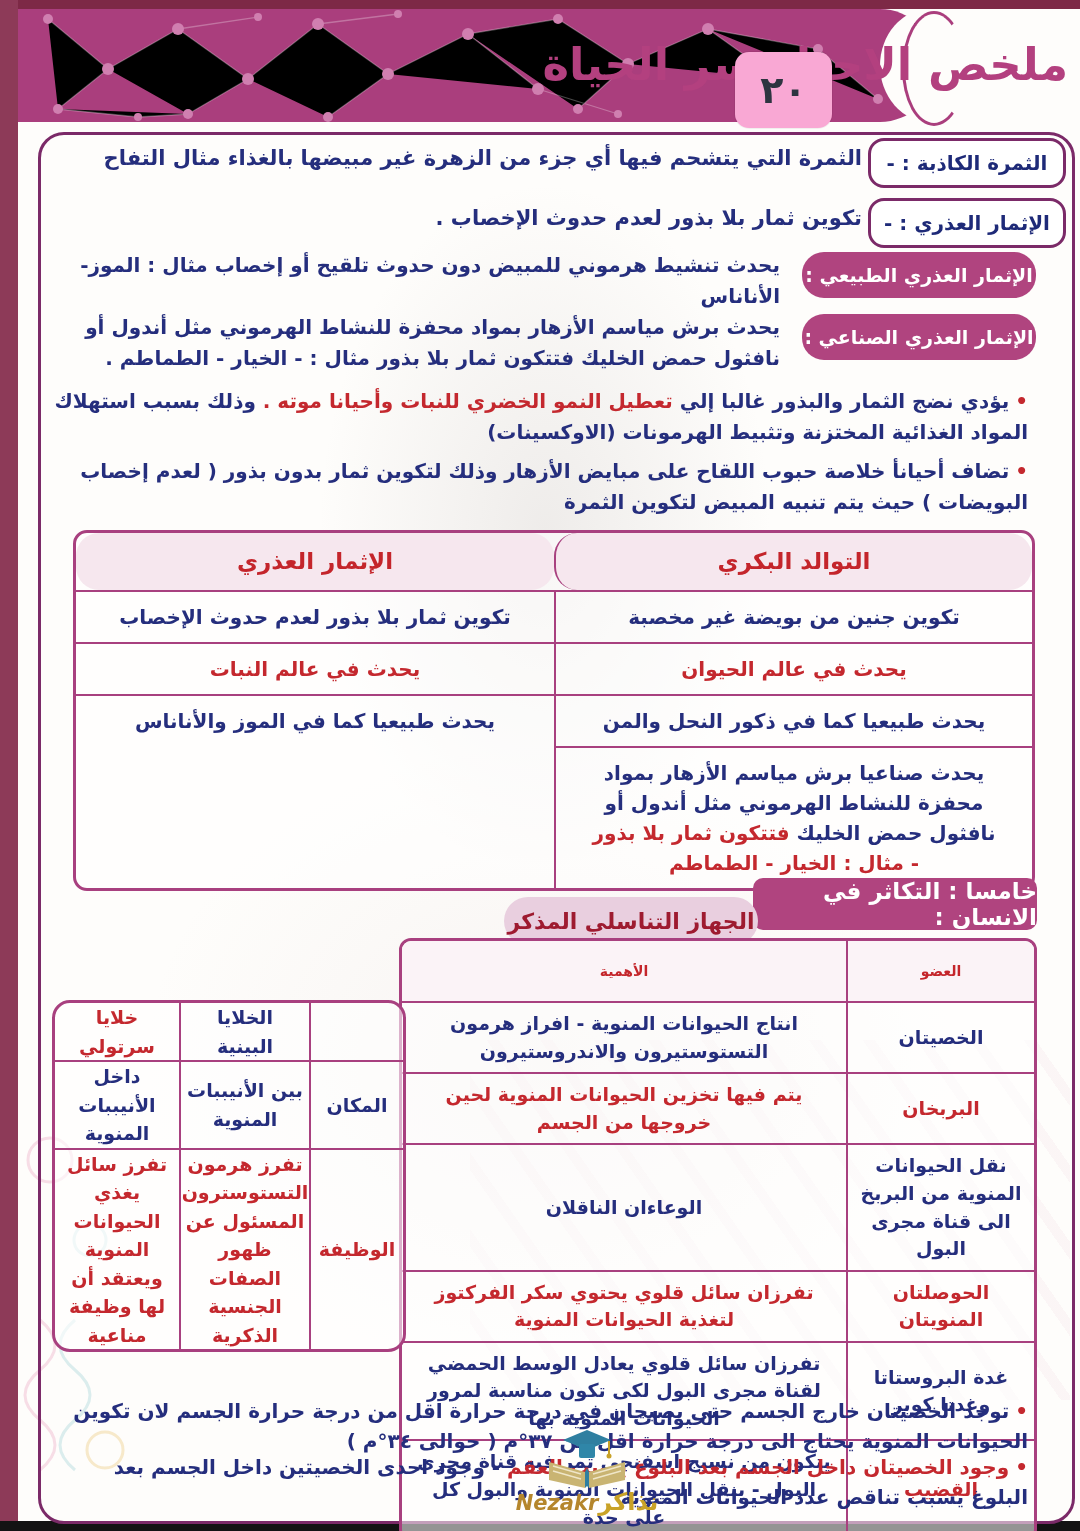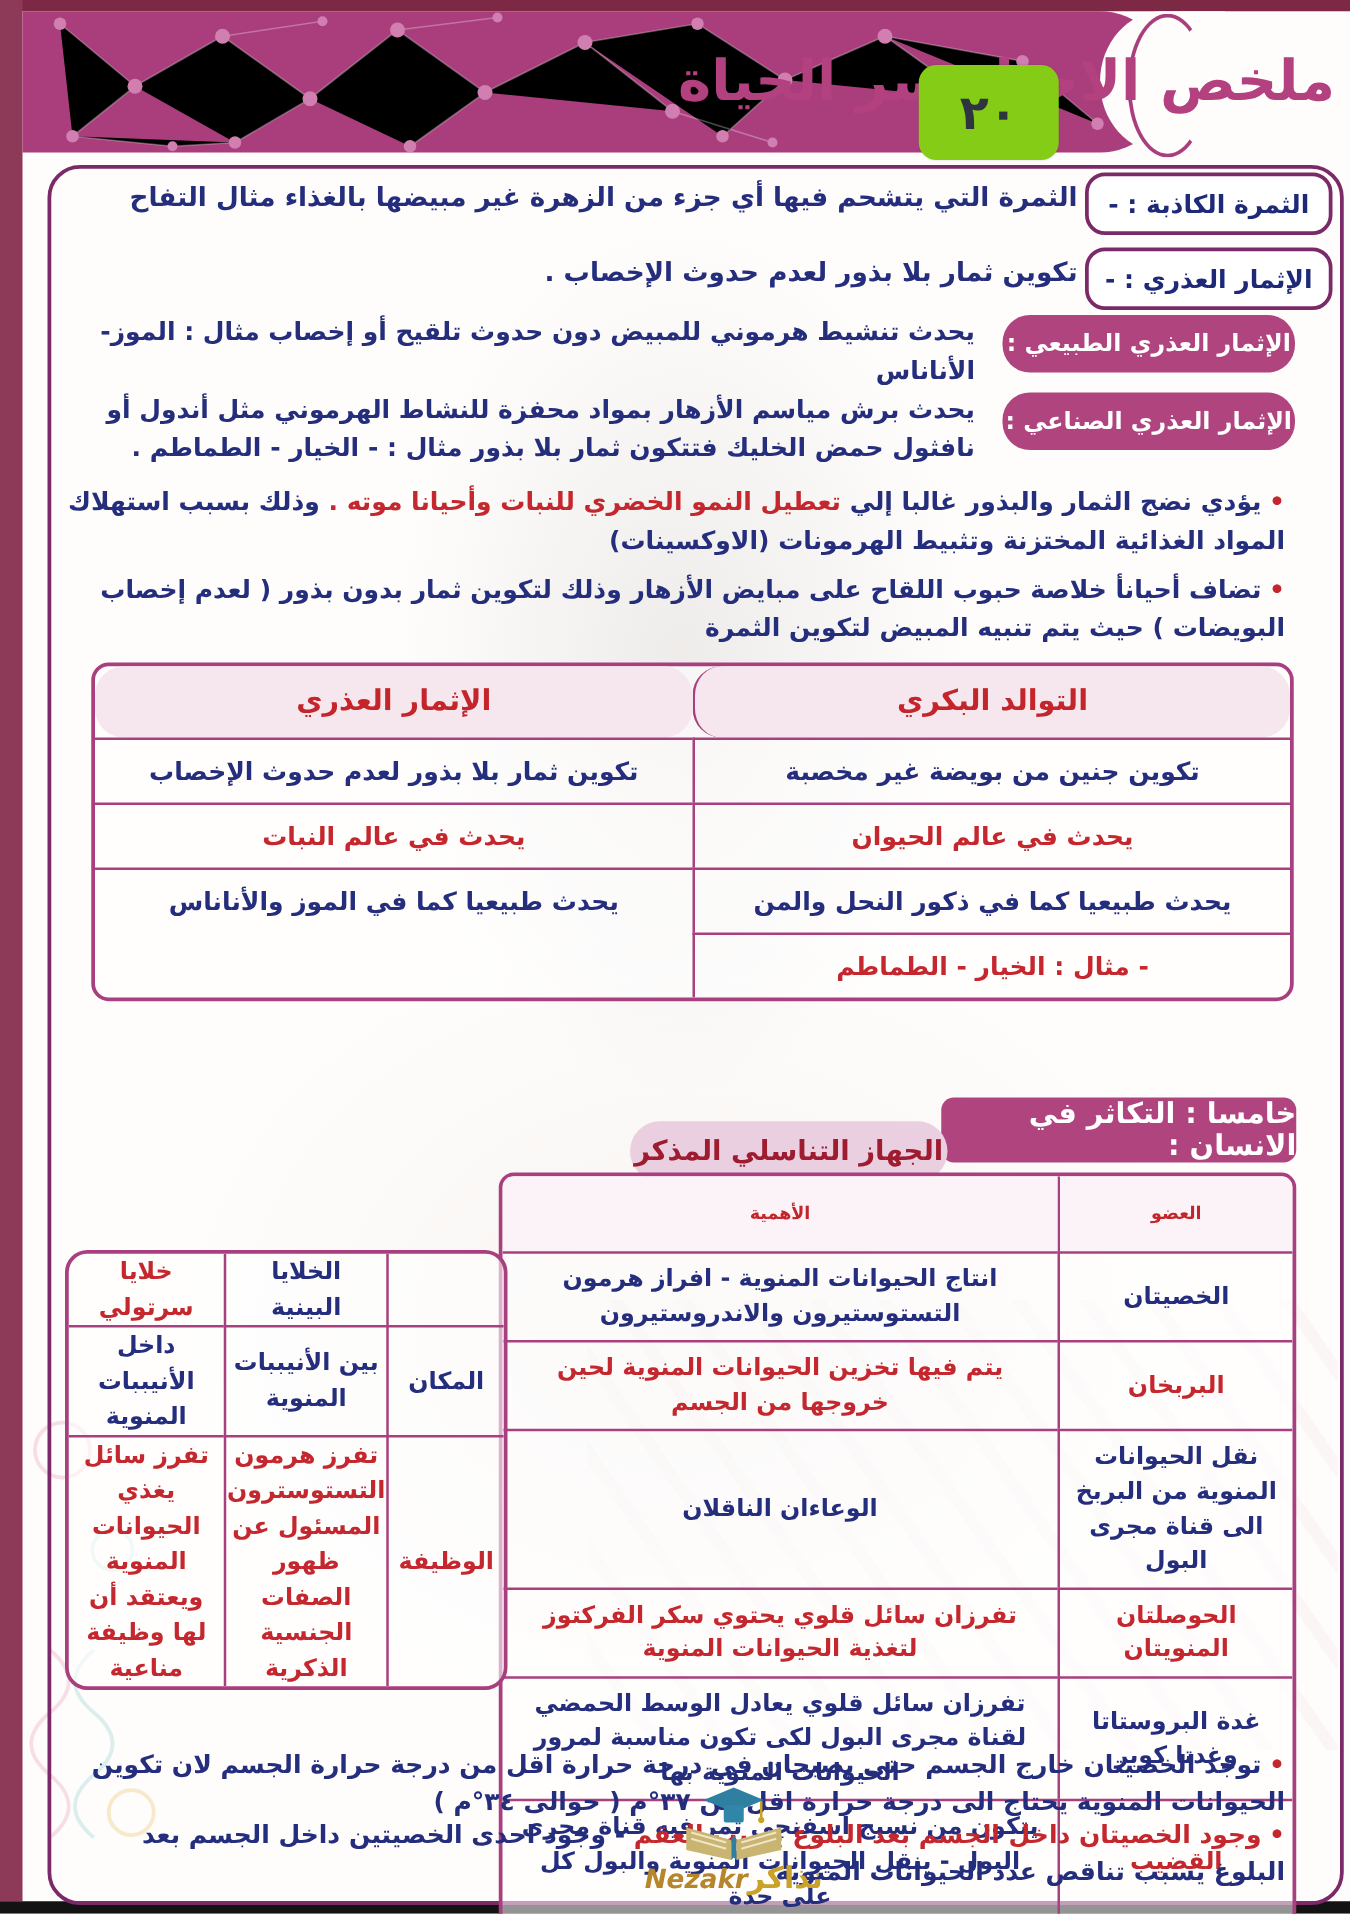--- a/index.html
+++ b/index.html
@@ -29,21 +29,21 @@
     border-radius:0 55px 55px 0;overflow:hidden;}
   .banner svg{display:block;width:100%;height:100%;}
   .bracket-cut{position:absolute;left:880px;top:9px;width:100px;height:113px;background:#fefdfb;
     border-radius:50% 0 0 50% / 50% 0 0 50%;}
   .bracket-arc{position:absolute;left:902px;top:11px;width:58px;height:109px;
     border:3px solid var(--magenta);border-right-color:transparent;border-radius:50%;
     background:transparent;}
   .page-title{position:absolute;left:952px;right:8px;top:30px;height:70px;
     color:#b3407f;font-size:45px;line-height:70px;text-align:center;white-space:nowrap;
     left:auto;width:400px;right:12px;}
-  .page-num{position:absolute;left:735px;top:52px;width:112px;height:76px;background:#84cc16;
+  .page-num{position:absolute;left:735px;top:52px;width:97px;height:76px;background:#f9a8d4;
     border-radius:14px;display:flex;align-items:center;justify-content:center;
     font-size:38px;color:#2e3440;box-shadow:0 0 0 1px rgba(0,0,0,0.05);}
   
   .face-hint{position:absolute;left:310px;top:170px;width:470px;height:720px;border-radius:50%;
     background:radial-gradient(ellipse at center, rgba(176,168,166,0.20), rgba(176,168,166,0) 68%);}
   .body-hint{position:absolute;left:140px;top:740px;width:820px;height:640px;border-radius:50%;
     background:radial-gradient(ellipse at center, rgba(212,195,193,0.16), rgba(212,195,193,0) 70%);}
   .streaks{position:absolute;left:470px;top:1040px;width:600px;height:360px;
     background:repeating-linear-gradient(55deg, rgba(226,178,198,0.10) 0 10px, transparent 10px 44px);}
   .doodles{position:absolute;left:20px;top:1120px;width:120px;height:400px;opacity:.55;}
@@ -188,20 +188,21 @@
   <div class="blue">تكوين جنين من بويضة غير مخصبة</div>
   <div class="blue">تكوين ثمار بلا بذور لعدم حدوث الإخصاب</div>
 
   <div class="red">يحدث في عالم الحيوان</div>
   <div class="red">يحدث في عالم النبات</div>
 
   <div class="blue">يحدث طبيعيا كما في ذكور النحل والمن</div>
   <div class="blue">يحدث طبيعيا كما في الموز والأناناس</div>
 
   <div>
+    <div><span class="blue">يحدث صناعيا برش مياسم الأزهار بمواد محفزة للنشاط الهرموني مثل أندول أو نافثول حمض الخليك </span><span class="red">فتتكون ثمار بلا بذور</span></div>
     <div class="red">- مثال : الخيار - الطماطم</div>
   </div>
 </div>
 
 <div class="sec5">خامسا : التكاثر في الانسان :</div>
 <div class="sub5">الجهاز التناسلي المذكر</div>
 
 <div class="organ">
   <div class="hcell">العضو</div>
   <div class="hcell">الأهمية</div>

